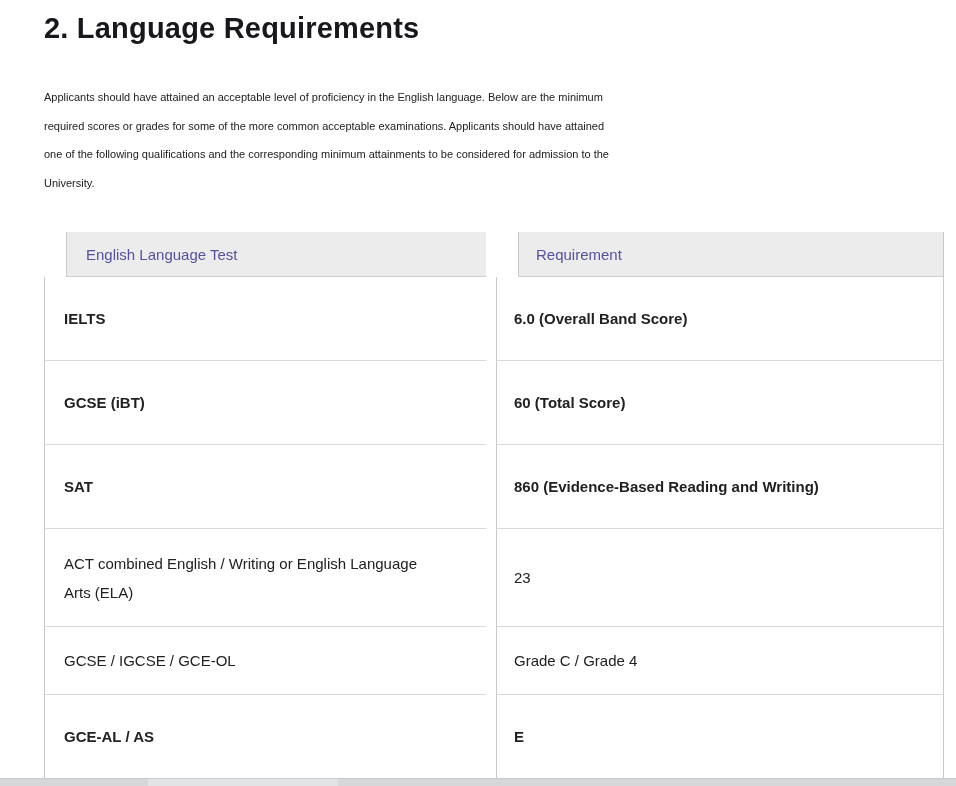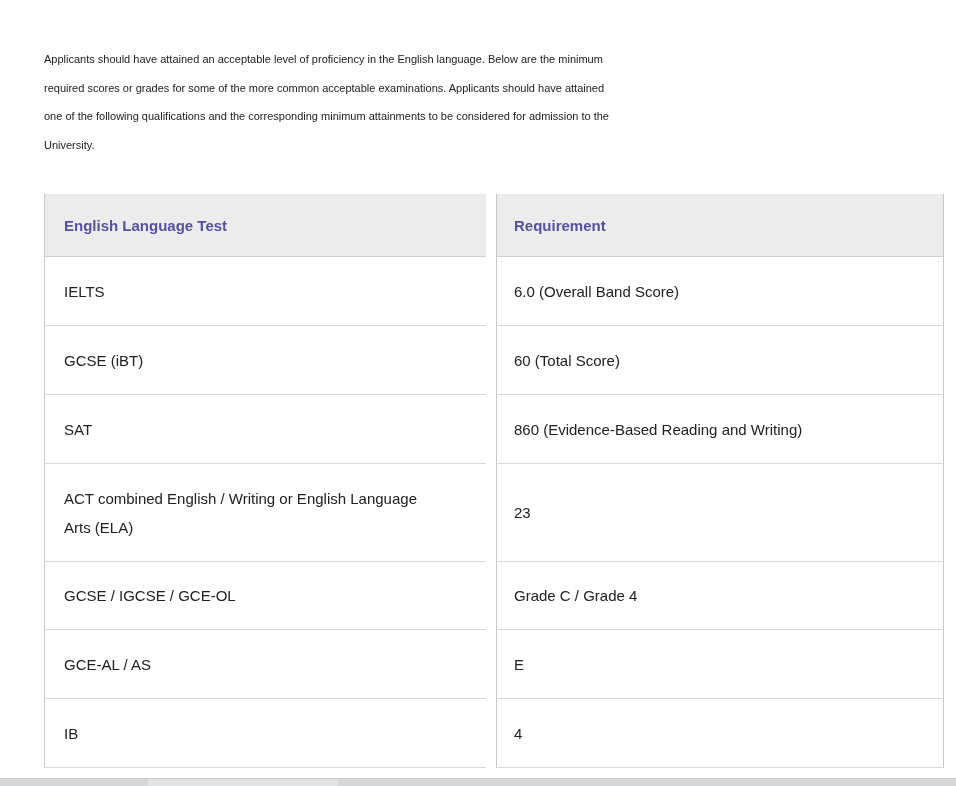--- a/index.html
+++ b/index.html
@@ -46,28 +46,29 @@
     line-height: 29px;
     color: var(--body-text, #212121);
     border-bottom: 1px solid var(--row-divider, #d9d9d9);
     white-space: pre-line;
   }
   .c1 { border-left: 1px solid var(--column-border, #c9c9c9); padding: 0 19px; }
   .c2 { border-left: 1px solid var(--column-border, #c9c9c9);
         border-right: 1px solid var(--column-border, #c9c9c9); padding: 8px 17px; }
 
   .th {
-    height: 63px;
+    height: 45px;
     background: var(--header-row-bg, #ececec);
     color: var(--accent-header-text, #56519d);
-    font-weight: 700;
+    font-weight: 400;
     border-bottom: 1px solid var(--header-divider, #cfcfcf);
+    margin-left: 22px;
   }
 
-  .h69 { height: 69px; }
+  .h69 { height: 84px; font-weight: bold; }
   .h68 { height: 68px; }
   .h98 { height: 98px; }
 
   .bottom-strip {
     position: absolute;
     left: 0; top: 778px;
     width: 956px; height: 8px;
     background: var(--bottom-strip, #d5d7d9);
     border-top: 1px solid #c9cbcd;
     z-index: 5;
@@ -77,20 +78,21 @@
     left: 148px; top: 0;
     width: 190px; height: 100%;
     background: var(--bottom-strip-light, #e1e3e5);
   }
 </style>
 </head>
 <body>
 
 <div class="content">
 
+  <h1 class="page-heading">2. Language Requirements</h1>
 
   <p class="intro-paragraph">Applicants should have attained an acceptable level of proficiency in the English language. Below are the minimum
 required scores or grades for some of the more common acceptable examinations. Applicants should have attained
 one of the following qualifications and the corresponding minimum attainments to be considered for admission to the
 University.</p>
 
   <div class="req-table">
 
     <div class="trow">
       <div class="cell c1 th">English Language Test</div>

